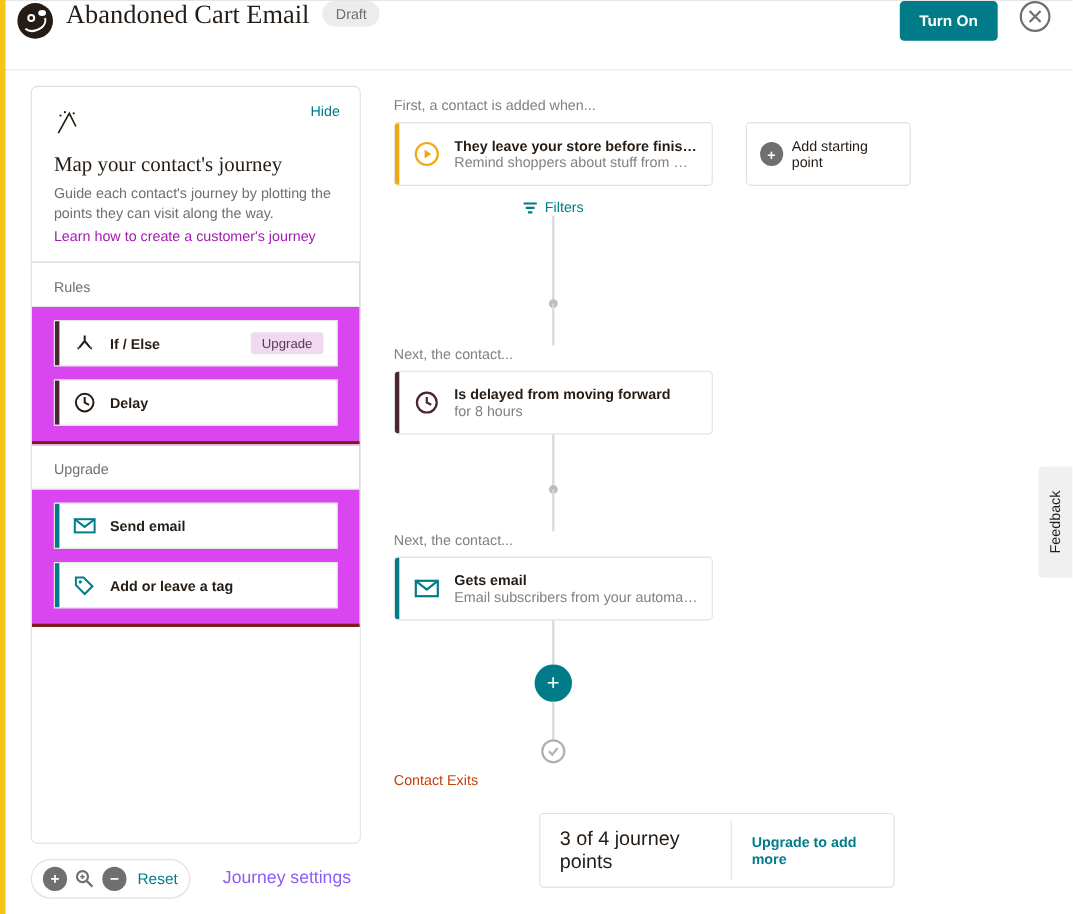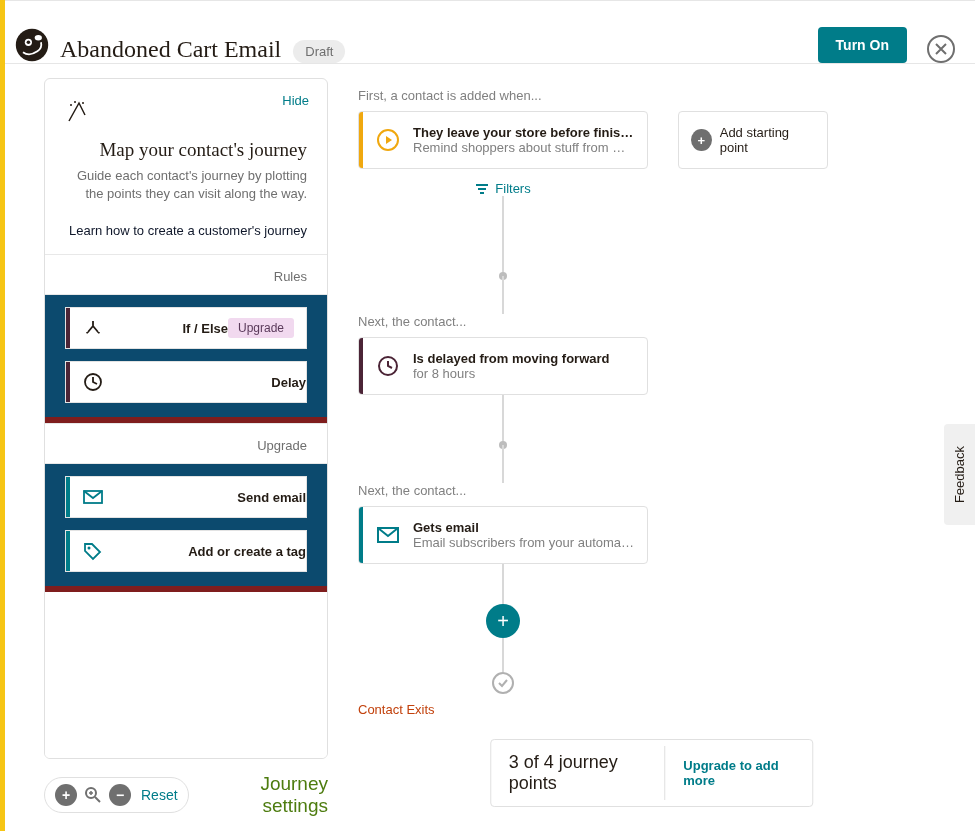--- a/index.html
+++ b/index.html
@@ -15,21 +15,21 @@
   }
   .yellow-bar {
     position: absolute;
     left: 0; top: 0; bottom: 0;
     width: 5px;
     background: #f6c514;
     z-index: 5;
   }
   .header {
     display: flex;
-    align-items: flex-end;
+    align-items: flex-start;
     height: 64px;
     padding: 0 20px 0 10px;
     border-bottom: 1px solid #e6e6e6;
     border-top: 1px solid #e6e6e6;
   }
   .logo {
     width: 36px; height: 36px;
     margin-left: 4px;
     margin-right: 10px;
   }
@@ -67,25 +67,24 @@
     cursor: pointer;
     color: #6f6f6f;
   }
   .main {
     display: flex;
     height: calc(100% - 64px);
     position: relative;
   }
   .sidebar {
     width: 328px;
-    padding: 14px 0 14px 44px;
+    padding: 14px 0 14px 28px;
     display: flex;
     flex-direction: column;
     position: relative;
-    text-align: right;
   }
   .panel {
     background: #fff;
     border: 1px solid #e0e0e0;
     border-radius: 6px;
     flex: 1;
     display: flex;
     flex-direction: column;
     overflow: hidden;
   }
@@ -108,30 +107,30 @@
     font-weight: 400;
     font-family: Georgia, "Times New Roman", serif;
     margin-bottom: 6px;
   }
   .panel-head p {
     font-size: 13px;
     color: #6f6f6f;
     line-height: 1.4;
   }
   .learn-link {
-    color: #0f172a;
+    color: #a21caf;
     font-size: 13px;
     display: inline-block;
-    margin-top: 20px;
+    margin-top: 4px;
     cursor: pointer;
   }
   .section {
-    background: #0c4a6e;
+    background: #d946ef;
     border-top: 1px solid #e8e8e8;
-    border-bottom: 6px solid #7f1d1d;
+    border-bottom: 3px solid #7f1d1d;
     padding-bottom: 14px;
   }
   .section-title {
     font-size: 13px;
     color: #6f6f6f;
     padding: 14px 20px 10px 20px;
     background: #fff;
     border-bottom: 1px solid #e8e8e8;
   }
   .block {
@@ -198,22 +197,22 @@
     cursor: pointer;
     display: flex; align-items: center; justify-content: center;
   }
   .reset-link {
     color: #007c89;
     font-size: 14px;
     cursor: pointer;
     margin-left: 4px;
   }
   .journey-settings {
-    color: #4d7c0f;
-    font-size: 19px;
+    color: #8b5cf6;
+    font-size: 16px;
     font-weight: 500;
     cursor: pointer;
     margin-left: 22px;
   }
   .canvas {
     flex: 1;
     position: relative;
     padding: 24px 30px;
     overflow: hidden;
   }
@@ -443,21 +442,21 @@
         </div>
 
         <div class="block">
           <div class="accent accent-teal"></div>
           <div class="bicon">
             <svg width="22" height="20" viewBox="0 0 22 20">
                 <path d="M3 3h7l8 8-7 7-8-8z" stroke="#007c89" stroke-width="1.8" fill="none"></path>
                 <circle cx="7" cy="7" r="1.5" fill="#007c89"></circle>
               </svg>
           </div>
-          <span class="blabel">Add or create a tag</span>
+          <span class="blabel">Add or leave a tag</span>
         </div>
       </div>
 
       <div class="section-blank"></div>
     </div>
 
     <div class="bottom-controls">
       <div class="zoom-group">
         <div class="circ-btn">+</div>
         <div class="mag-btn">

